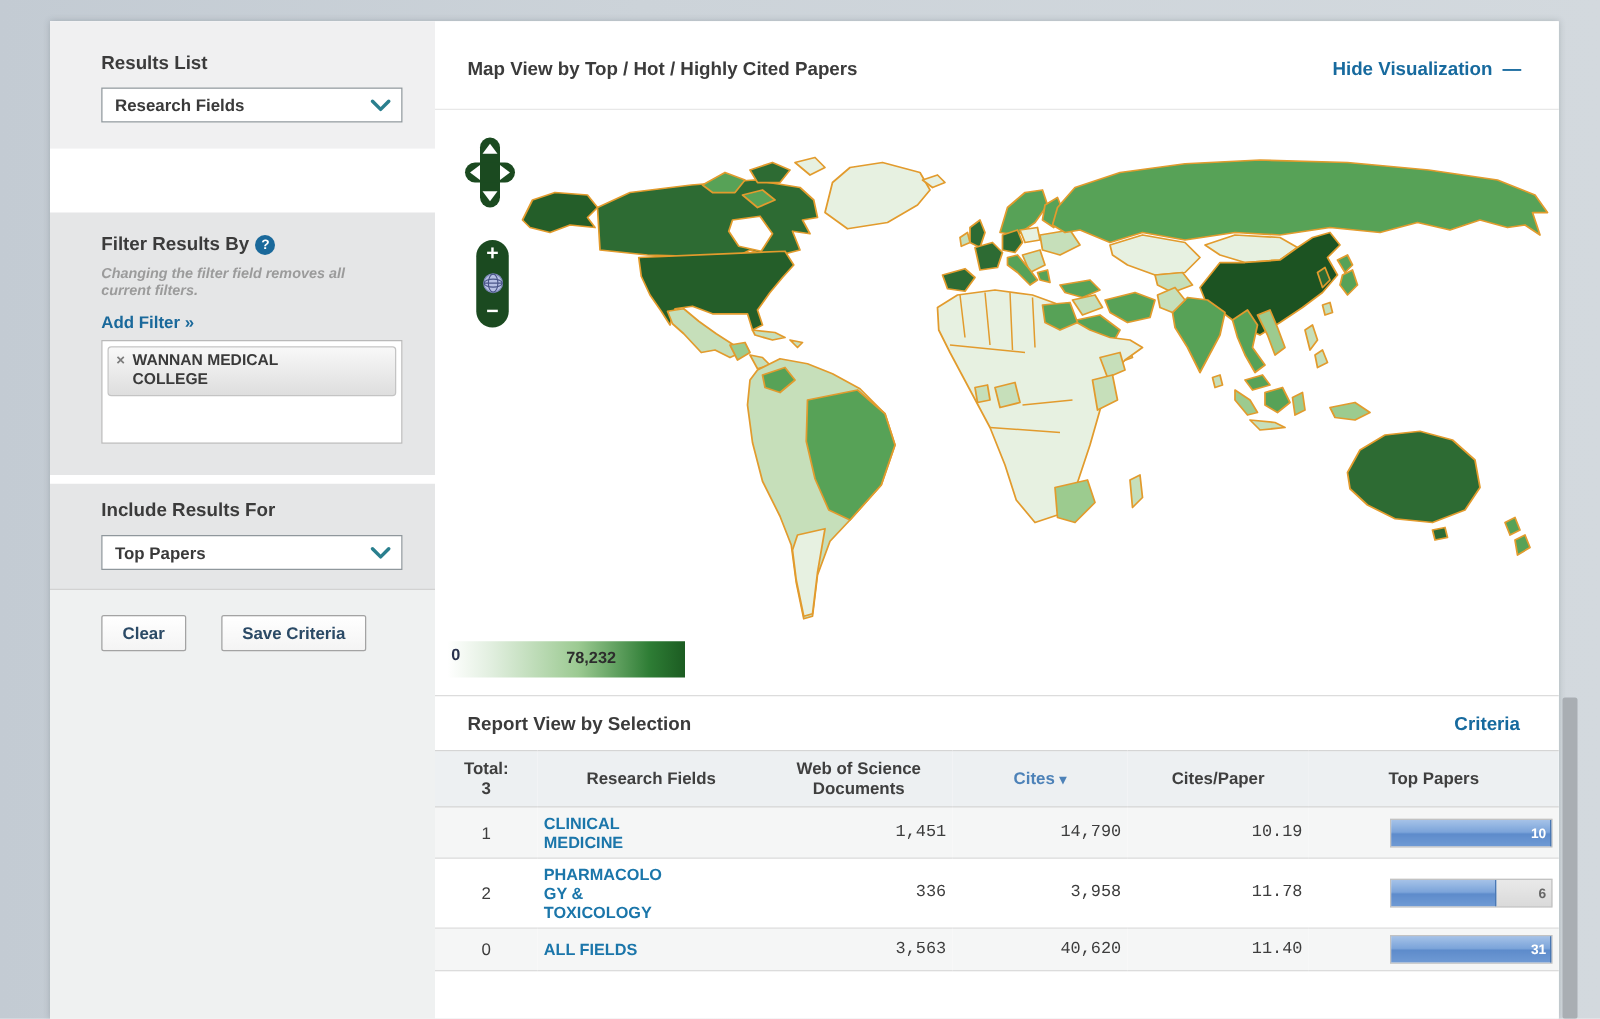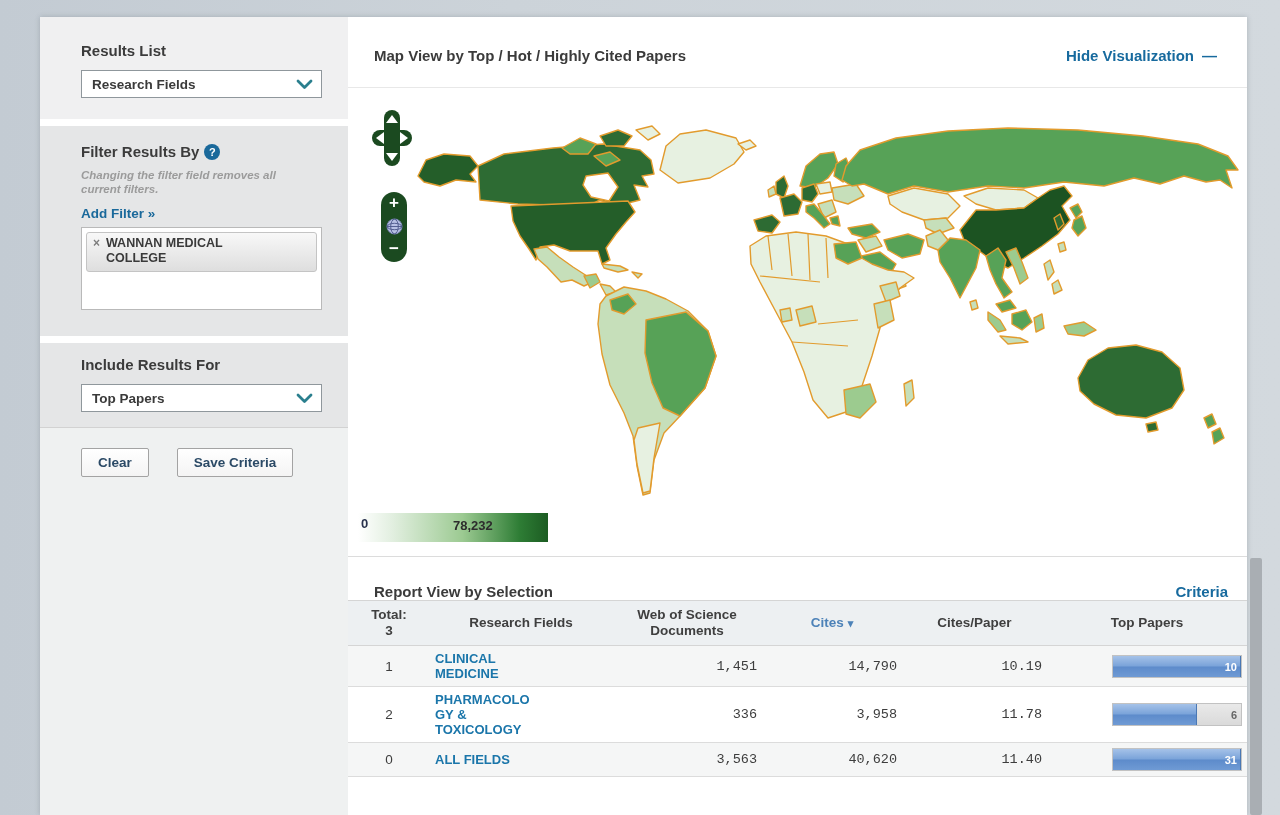--- a/index.html
+++ b/index.html
@@ -11,21 +11,21 @@
   }
   .panel {
     position:absolute; left:40px; top:17px; width:1207px; height:798px;
     background:#fff; box-shadow:0 0 5px rgba(60,70,80,.25);
   }
   
   .sidebar { position:absolute; left:0; top:0; width:308px; height:100%; background:#fff; }
   .sec { padding:0 26px 0 41px; }
   .sec-results { height:102px; background:#f0f0f1; padding-top:25px; }
   .gap { height:7px; background:#fff; }
-  .sec-filter { height:210px; background:#e5e6e7; padding-top:17px; }
+  .sec-filter { height:210px; background:#e5e6e7; padding-top:17px;margin-top:44px; }
   .sec-include { height:85px; background:#e5e6e7; padding-top:13px; border-bottom:1px solid #d2d2d2; }
   .sec-actions { background:#eff1f1; height:calc(100% - 411px); padding-top:20px; }
   .sec-title { font-size:15px; font-weight:bold; color:#3b3b3b; }
   .dropdown {
     margin-top:11px; height:28px; background:#fff; border:1px solid #8f979c;
     display:flex; align-items:center; padding:0 8px 0 10px; cursor:pointer;
   }
   .dd-value { flex:1; font-size:13.5px; font-weight:bold; color:#3a3a3a; }
   .dd-chevron { display:flex; }
   .help-icon {
@@ -69,21 +69,21 @@
   .zoom-control { position:absolute; left:33px; top:104px; width:26px; height:70px; background:#1b4a20; border-radius:13px;
     display:flex; flex-direction:column; align-items:center; justify-content:space-between; padding:2px 0 4px; }
   .zoom-btn { color:#fff; font-size:17px; font-weight:bold; line-height:18px; cursor:pointer; }
   .zoom-globe { cursor:pointer; display:flex; }
   
   .map-legend { position:absolute; left:10px; bottom:14px; width:190px; height:29px;
     background:linear-gradient(90deg,#ffffff,#e2efe0 18%,#9cca92 55%,#2e7d35 85%,#1c5c22); }
   .legend-min { position:absolute; left:3px; top:3px; font-size:13px; font-weight:bold; color:#29324d; }
   .legend-max { position:absolute; left:95px; top:5px; font-size:13px; font-weight:bold; color:#2d2d2d; }
   
-  .report-header { height:43px; display:flex; align-items:flex-end; padding:2px 19px 0 26px; }
+  .report-header { height:43px; display:flex; align-items:center; padding:2px 31px 0 26px; }
   table.report { width:899px; border-collapse:collapse; table-layout:fixed; }
   table.report th { background:#edf0f2; border-top:1px solid #d5d5d5; border-bottom:1px solid #d5d5d5;
     font-size:13.5px; font-weight:bold; color:#3f3f3f; text-align:center; vertical-align:middle; padding:6px 4px; line-height:16px; }
   table.report th.sorted { color:#4d82b8; }
   .sort-arrow { font-size:11px; color:#4d82b8; }
   table.report td { border-bottom:1px solid #dcdcdc; font-size:13.5px; color:#3d3d3d; vertical-align:middle; padding:5px 5px; line-height:15px; }
   tr.row-odd td { background:#f5f6f6; }
   tr.row-even td { background:#ffffff; }
   td.c-rank { text-align:center; color:#555; }
   td.c-num { text-align:right; padding-right:6px;font-family:Liberation Mono, monospace; }

